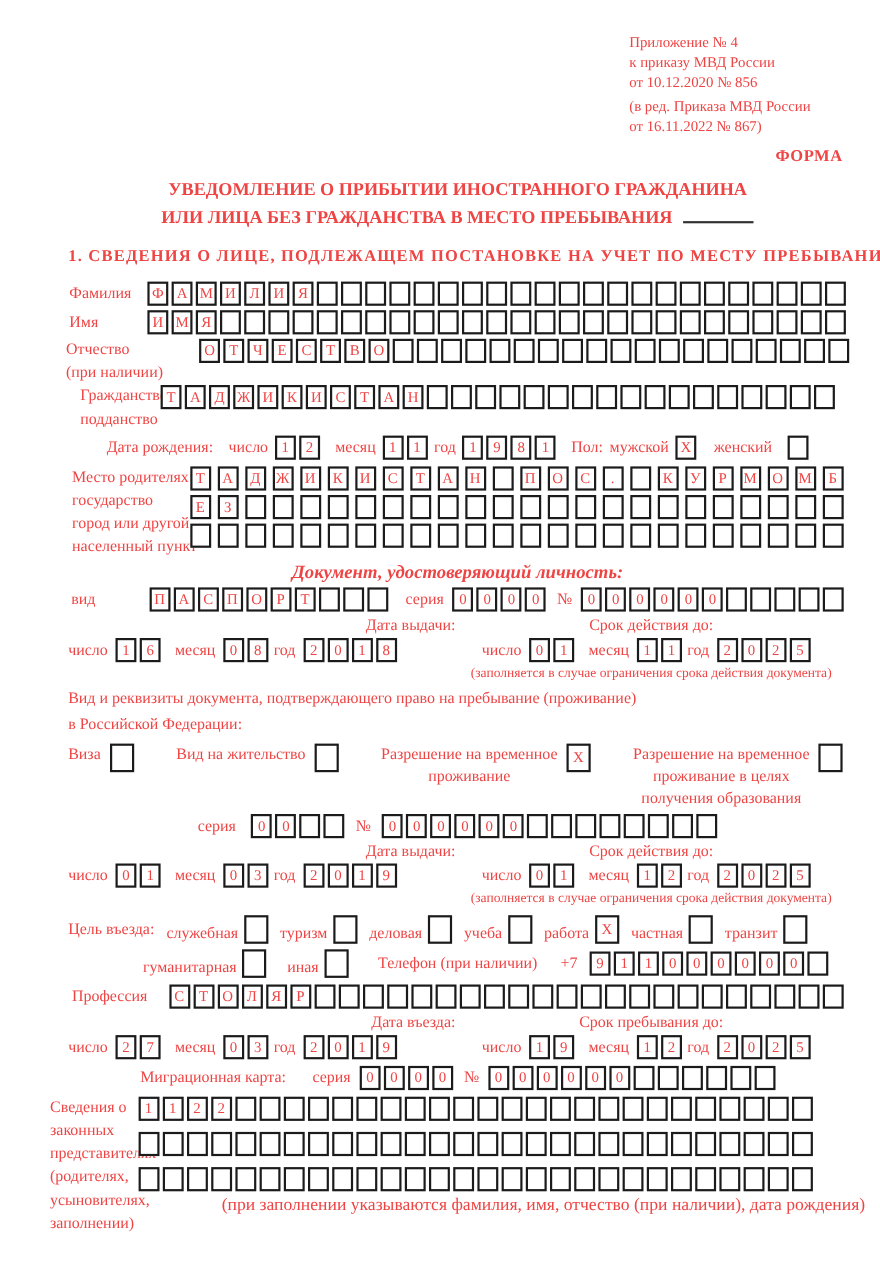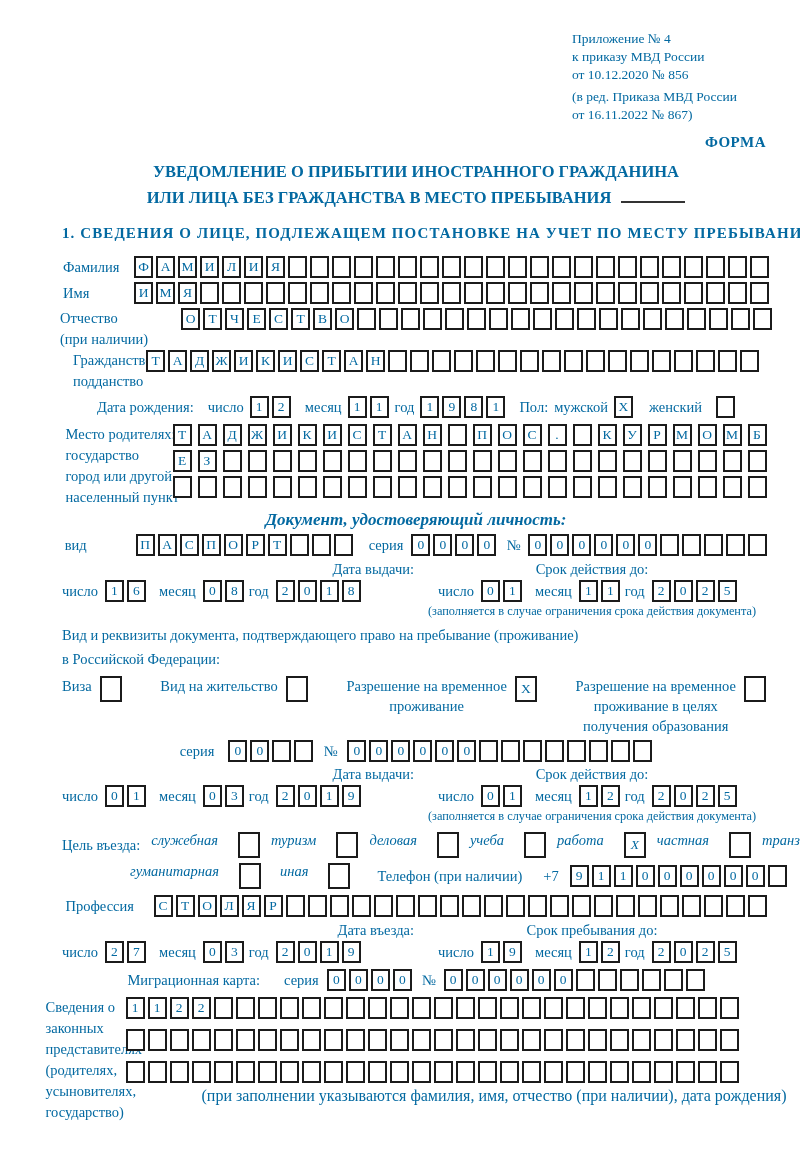--- a/index.html
+++ b/index.html
@@ -1,19 +1,19 @@
 <!DOCTYPE html>
 <html><head>
 <meta charset="utf-8">
 <style>
   * { box-sizing: border-box; }
   html,body { margin:0; padding:0; background:#ffffff; }
   .page {
     width:800px; height:1163px; background:#fff; overflow:hidden; position:relative;
-    font-family:"Liberation Serif", serif; color:#0369a1;
+    font-family:"Liberation Serif", serif; color:#ef4444;
     padding:30px 30px 8px 62px;
   }
   .appendix { width:192px; margin-left:auto; margin-right:6px; font-size:13.5px; line-height:18px; }
   .appendix.rev { margin-top:4px; }
   .forma { text-align:right; margin-right:4px; margin-top:10px; font-weight:bold; font-size:15px; letter-spacing:.5px; }
   .title { text-align:center; font-weight:bold; font-size:16.5px; line-height:26px; margin-top:8px; }
   .blank { display:inline-block; width:64px; border-bottom:2px solid #333; height:12px; margin-left:10px; }
   .sect { font-weight:bold; font-size:15px; letter-spacing:1.1px; margin-top:14px; white-space:nowrap; }
 
   .row { display:flex; align-items:center; white-space:nowrap;justify-content:center; }
@@ -42,21 +42,21 @@
 
   .dochead { text-align:center; font-weight:bold; font-size:17px; margin-top:2px;font-style:italic; }
   .stayhead { font-size:14.5px; line-height:21px; margin-top:6px; }
 
   .permit { display:flex; justify-content:space-between; align-items:flex-start; margin-top:6px; padding-right:4px; }
   .pitem { display:flex; align-items:flex-start; gap:8px; }
   .plbl { font-size:14.5px; line-height:20px; }
   .pc { text-align:center; }
 
   .purpose { display:flex; align-items:center; gap:11px; font-size:14.5px; white-space:nowrap; }
-  .opt { display:flex; align-items:flex-start; gap:20px;font-style:italic; }
+  .opt { display:flex; align-items:flex-end; gap:5px; }
 
   .gap8 { margin-left:8px; } .gap10 { margin-left:10px; } .gap14 { margin-left:14px; }
   .gap16 { margin-left:16px; } .gap24 { margin-left:24px; }
   .reps-note { font-size:16px; margin-top:4px; padding-left:76px; white-space:nowrap; }
 </style>
 </head>
 <body>
 
 <div class="page">
 
@@ -725,21 +725,21 @@
       </span>
   </div>
 
   <div class="row top" style="margin-top:6px;">
     <div class="lblcol" style="width:80px;">
       <div>Сведения о</div>
       <div>законных</div>
       <div>представителях</div>
       <div>(родителях,</div>
       <div>усыновителях,</div>
-      <div>государство)</div>
+      <div>заполнении)</div>
     </div>
     <div>
       <div class="stack" style="gap:10px;">
         <span class="cells">
             <span class="cell">1</span>
             <span class="cell">1</span>
             <span class="cell">2</span>
             <span class="cell">2</span>
             <span class="cell"></span>
             <span class="cell"></span>

